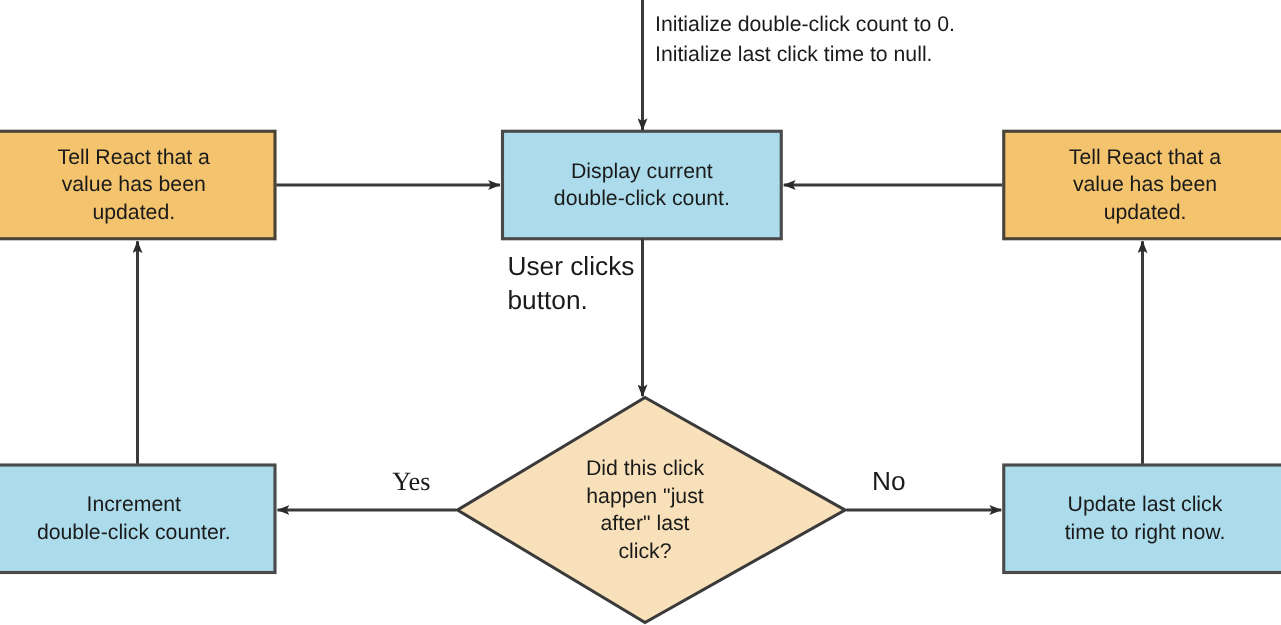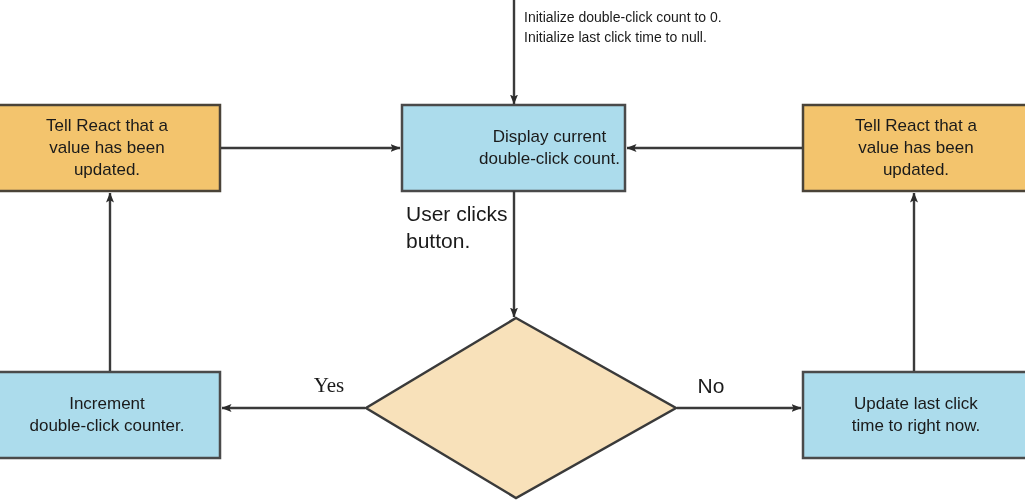--- a/index.html
+++ b/index.html
@@ -36,21 +36,21 @@
     pointer-events: none;
   }
   .edge-label {
     font-size: 21px;
     justify-content: center;
   }
   .note-text {
     text-align: left;
     justify-content: flex-start;
     align-items: flex-start;
-    font-size: 14px;
+    font-size: 17px;
     line-height: 1.40;
   }
 </style>
 </head>
 <body>
 
 <div id="canvas">
 
   <svg id="flow-svg" viewBox="0 0 1025 500" xmlns="http://www.w3.org/2000/svg">
     <defs>
@@ -88,33 +88,37 @@
     <line x1="802" y1="148" x2="627" y2="148" stroke="#3A3A3A" stroke-width="2.4" marker-end="url(#arrowhead)"></line>
   </svg>
 
   <div class="note-text" style="left:524px; top:8px; width:330px; height:50px;">Initialize double-click count to 0.
 Initialize last click time to null.</div>
 
   <div class="node-text" style="left:-6px; top:105px; width:226px; height:86px;">Tell React that a
 value has been
 updated.</div>
 
-  <div class="node-text" style="left:402px; top:105px; width:223px; height:86px;margin-left:36px;">Display current
+  <div class="node-text" style="left:402px; top:105px; width:223px; height:86px;">Display current
 double-click count.</div>
 
   <div class="node-text" style="left:803px; top:105px; width:226px; height:86px;">Tell React that a
 value has been
 updated.</div>
 
   <div class="node-text" style="left:-6px; top:372px; width:226px; height:86px;">Increment
 double-click counter.</div>
 
   <div class="node-text" style="left:803px; top:372px; width:226px; height:86px;">Update last click
 time to right now.</div>
 
+  <div class="node-text" style="left:436px; top:352px; width:160px; height:112px;">Did this click
+happen "just
+after" last
+click?</div>
 
   <div class="edge-label" style="left:406px; top:200px; width:110px; height:48px; text-align:left; justify-content:flex-start; align-items:flex-start;">User clicks
 button.</div>
 
   <div class="edge-label" style="left:298px; top:374px; width:62px; height:24px;font-family:Liberation Serif, serif;">Yes</div>
 
   <div class="edge-label" style="left:680px; top:374px; width:62px; height:24px;">No</div>
 
 </div>
 

